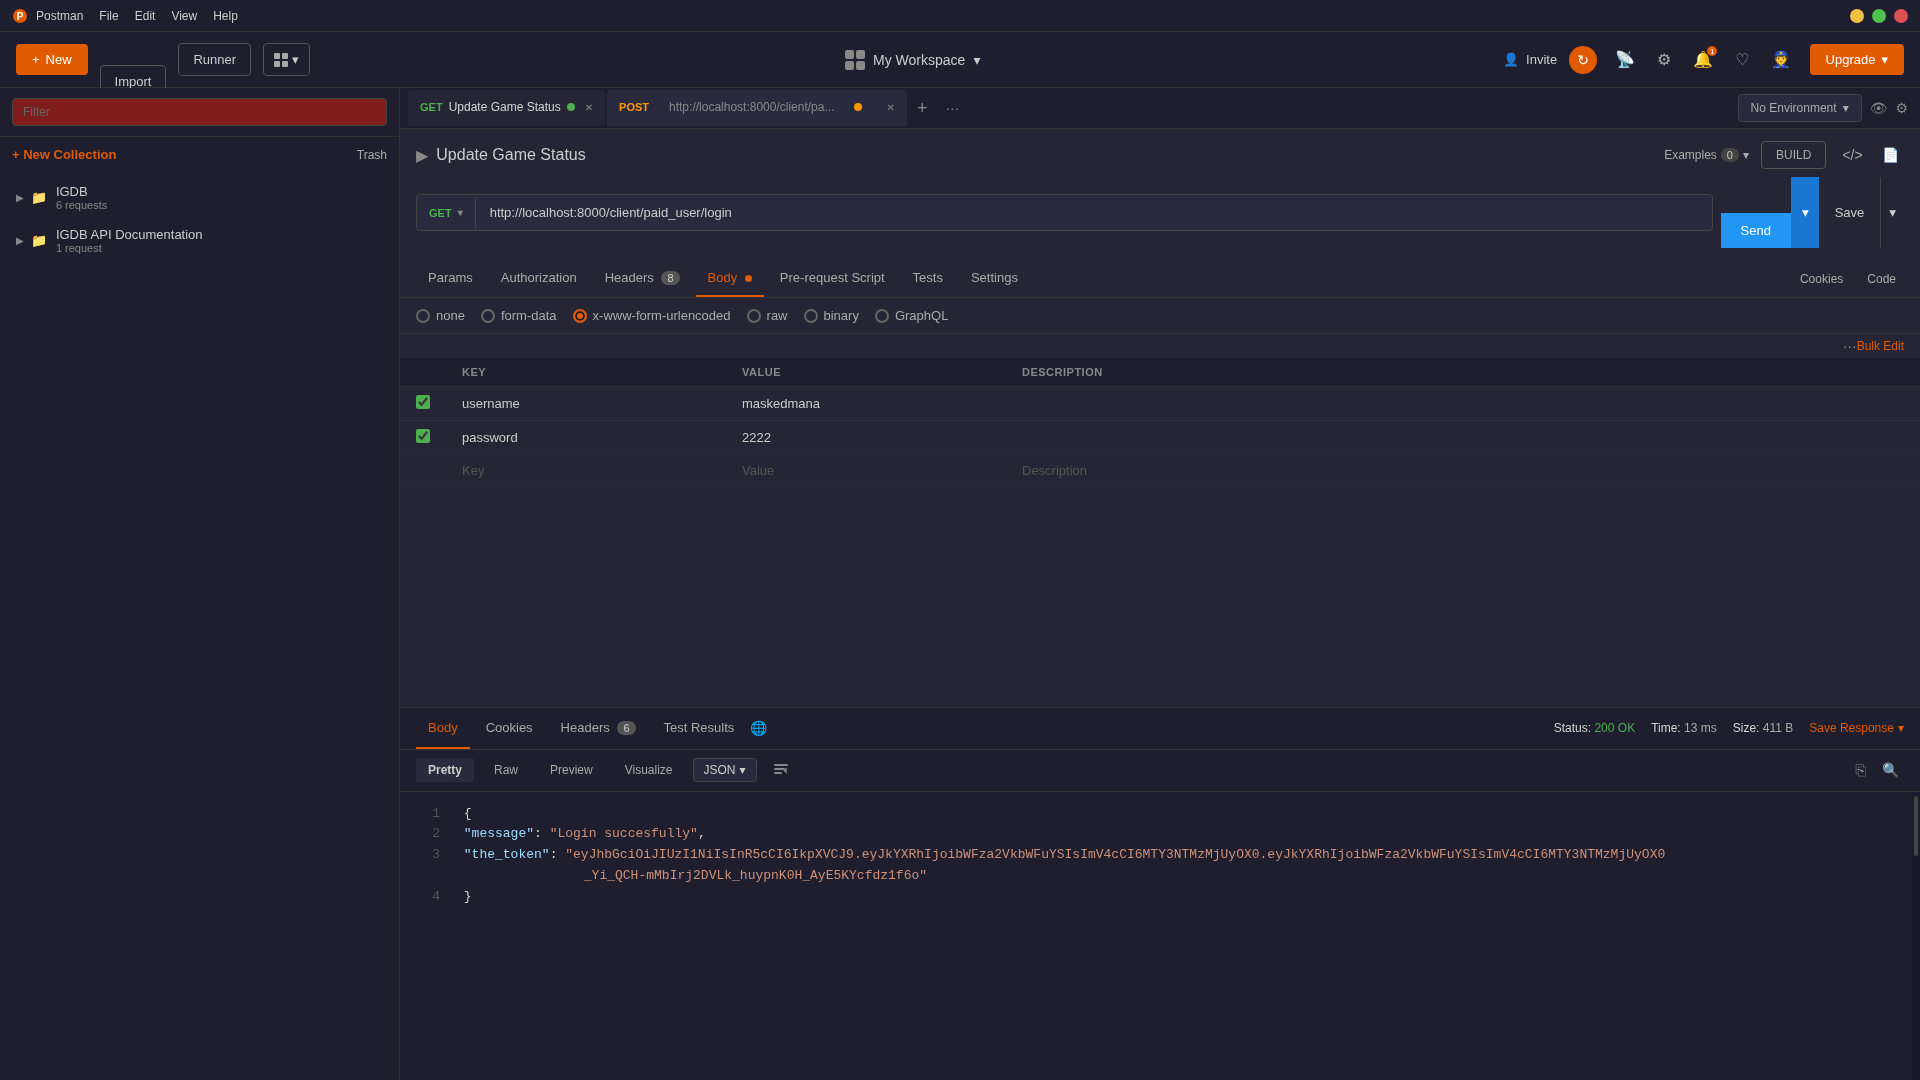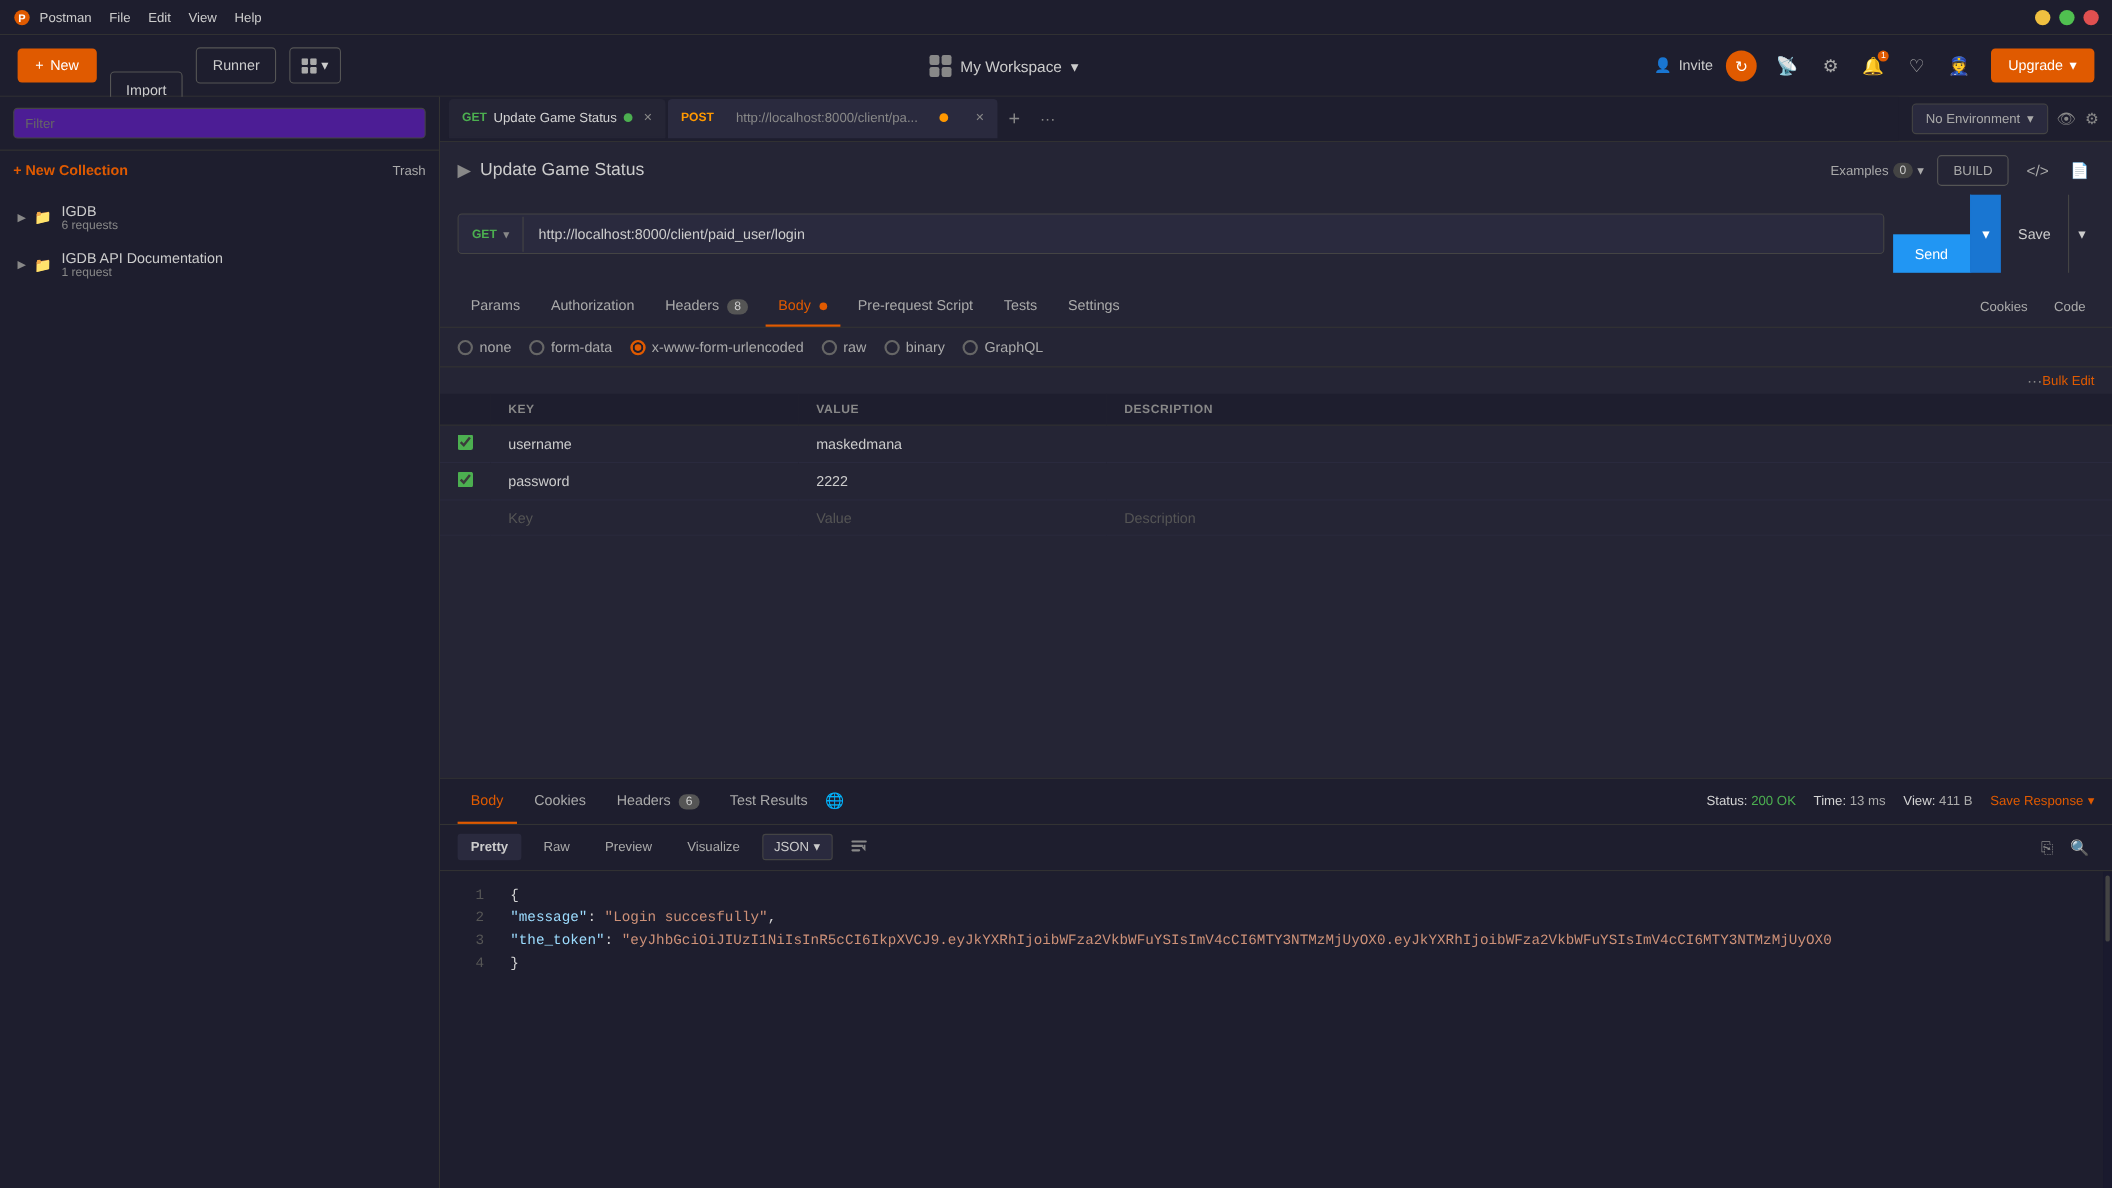--- a/index.html
+++ b/index.html
@@ -246,21 +246,21 @@
       <span>Upgrade</span>
       <span>▾</span>
     </button>
   </div>
 </div>
 
 <div class="main-layout">
 
   <div class="sidebar">
     <div class="sidebar-search">
-      <input type="text" class="" style="width: 100%; background: #4c1d95; border: 1px solid rgb(68, 68, 68); border-radius: 4px; padding: 6px 10px; color: rgb(204, 204, 204); font-size: 12px; outline: none;" placeholder="Filter">
+      <input type="text" class="" style="width: 100%; background: #7f1d1d; border: 1px solid rgb(68, 68, 68); border-radius: 4px; padding: 6px 10px; color: rgb(204, 204, 204); font-size: 12px; outline: none;" placeholder="Filter">
     </div>
     <div class="sidebar-actions">
       <button class="new-collection-btn">+ New Collection</button>
       <button class="trash-btn">Trash</button>
     </div>
     <div class="collection-items">
       <div class="collection-item">
         <span class="collection-arrow">▶</span>
         <span class="collection-icon">📁</span>
         <div class="collection-info">
@@ -469,21 +469,21 @@
         <div class="response-meta">
           <span>
             <span>Status:</span>
             <span class="status-ok">200 OK</span>
           </span>
           <span>
             <span>Time:</span>
             <span class="time-info">13 ms</span>
           </span>
           <span>
-            <span>View:</span>
+            <span>Size:</span>
             <span class="size-info">411 B</span>
           </span>
           <button class="save-response-btn">
             <span>Save Response</span>
             <span>▾</span>
           </button>
         </div>
       </div>
 
       <div class="response-view-opts">
@@ -521,20 +521,24 @@
           </div>
           <div>
             <span class="line-number">2</span>
             <span class="json-key">    "message"</span><span class="json-brace">: </span><span class="json-string">"Login succesfully"</span><span class="json-brace">,</span>
           </div>
           <div>
             <span class="line-number">3</span>
             <span class="json-key">    "the_token"</span><span class="json-brace">: </span><span class="json-long-string">"eyJhbGciOiJIUzI1NiIsInR5cCI6IkpXVCJ9.eyJkYXRhIjoibWFza2VkbWFuYSIsImV4cCI6MTY3NTMzMjUyOX0.eyJkYXRhIjoibWFza2VkbWFuYSIsImV4cCI6MTY3NTMzMjUyOX0</span>
           </div>
           <div>
+            <span class="line-number"> </span>
+            <span class="json-long-string" style="padding-left:120px;">_Yi_QCH-mMbIrj2DVLk_huypnK0H_AyE5KYcfdz1f6o"</span>
+          </div>
+          <div>
             <span class="line-number">4</span>
             <span class="json-brace">}</span>
           </div>
         </div>
 
         <div style="width:8px;background:#1a1a2e;display:flex;flex-direction:column;">
           <div style="width:4px;height:60px;background:#444;border-radius:2px;margin:4px auto;"></div>
         </div>
       </div>
     </div>

